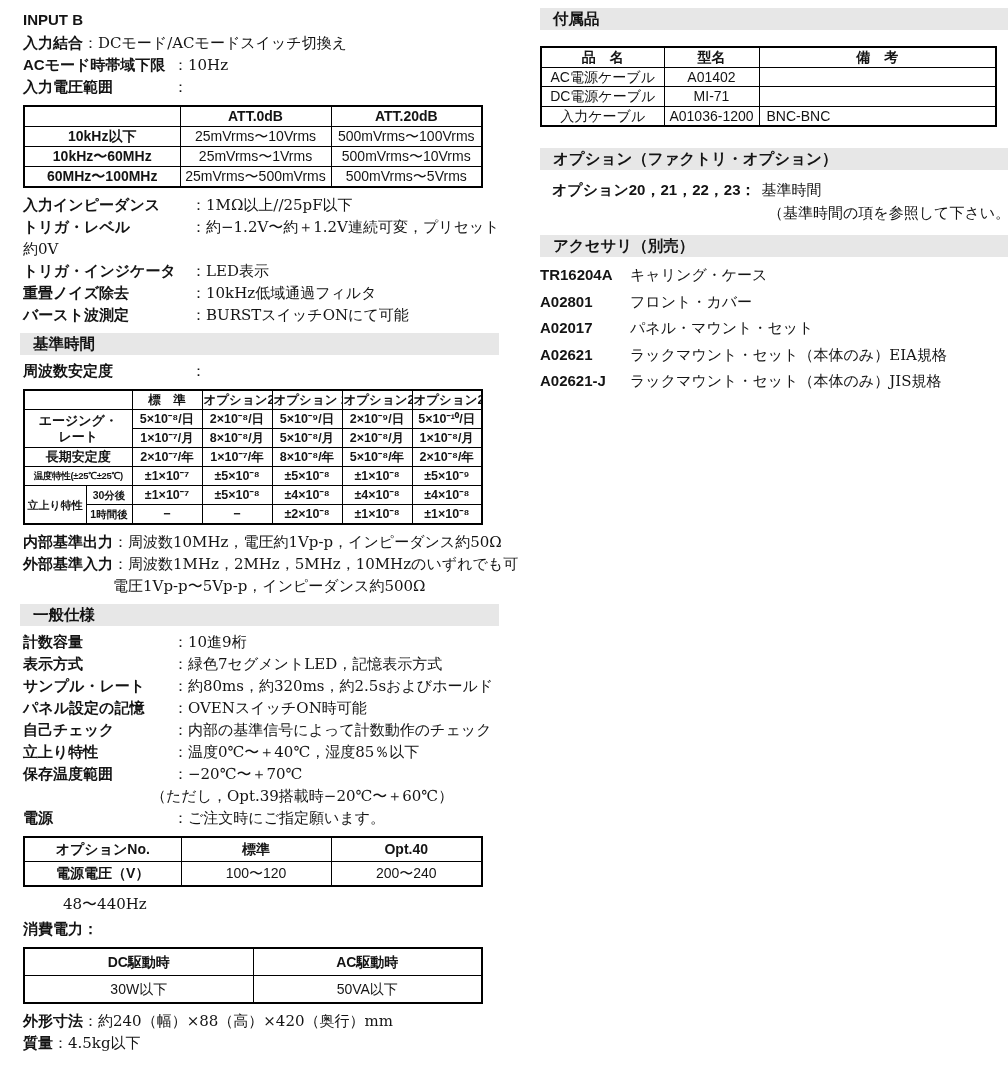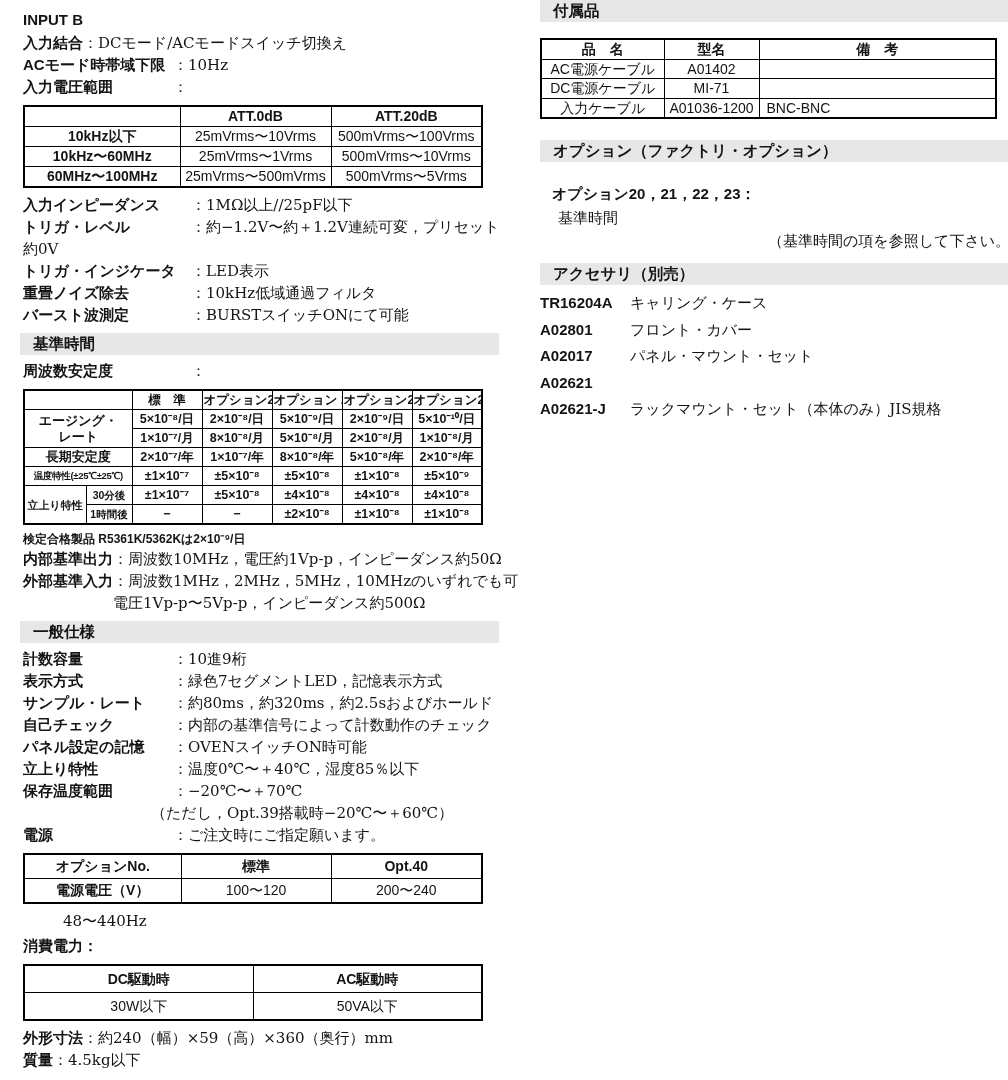--- a/index.html
+++ b/index.html
@@ -4,21 +4,21 @@
 <style>
   * { box-sizing: border-box; margin: 0; padding: 0; }
   html, body { width: 1008px; height: 1080px; background: #ffffff; }
   body {
     position: relative;
     font-family: "Liberation Sans", sans-serif;
     color: #141414;
     overflow: hidden;
   }
   .col-left  { position: absolute; left: 23px; top: 8px;  width: 462px; }
-  .col-right { position: absolute; left: 540px; top: 0; width: 468px; }
+  .col-right { position: absolute; left: 540px; top: 8px; width: 468px; }
 
   .doc-title { font-weight: bold; font-size: 15px; line-height: 24px; }
 
   .spec { display: flex; line-height: 22px; font-size: 15px; align-items: flex-end; }
   .spec .lbl { font-weight: bold; flex: 0 0 auto; white-space: nowrap; }
   .spec.w150 .lbl { min-width: 150px; }
   .spec.w168 .lbl { min-width: 168px; }
   .spec .val { font-family: "DejaVu Serif", serif; white-space: nowrap; }
 
   .plainline { font-family: "DejaVu Serif", serif; font-size: 15px; line-height: 22px; }
@@ -67,21 +67,21 @@
   .power-table th, .power-table td { line-height: 23px; }
   .power-table td.plabel { font-weight: bold; margin-top: 18px; }
 
   .cons-table { width: 458px; }
   .cons-table th, .cons-table td { line-height: 26px; }
 
   .sup-table { width: 455px; margin-top: 16px; margin-bottom: 4px; }
   .sup-table th, .sup-table td { line-height: 18.5px; font-size: 14px; }
   .sup-table td.note-cell { text-align: left; padding-left: 7px; }
 
-  .opt-line { display: flex; font-size: 15px; line-height: 24px; padding-left: 12px; margin-top: 20px; flex-direction: column; }
+  .opt-line { display: flex; font-size: 15px; line-height: 24px; padding-left: 12px; margin-top: 8px; }
   .opt-line .lbl { font-weight: bold; white-space: nowrap; }
   .opt-line .val { font-family: "DejaVu Serif", serif; padding-left: 6px; }
   .opt-note { font-family: "DejaVu Serif", serif; font-size: 15px; line-height: 22px; padding-left: 228px; white-space: nowrap; }
 
   .acc-row { display: flex; line-height: 26.5px; font-size: 15px; align-items: baseline; }
   .acc-code { font-weight: bold; width: 90px; flex: 0 0 auto; }
   .acc-name { font-family: "DejaVu Serif", serif; white-space: nowrap; }
 
   .gap4  { height: 4px; }
   .gap10 { height: 10px; }
@@ -229,21 +229,20 @@
       <td class="sub">1時間後</td>
       <td>−</td>
       <td>−</td>
       <td>±2×10⁻⁸</td>
       <td>±1×10⁻⁸</td>
       <td>±1×10⁻⁸</td>
     </tr>
   </tbody>
     </table>
 
-  <div class="cert-note">検定合格製品  R5361K/5362Kは2×10⁻⁹/日</div>
 
   <div class="spec">
     <span class="lbl">内部基準出力</span>
     <span class="val">：周波数10MHz，電圧約1Vp-p，インピーダンス約50Ω</span>
   </div>
   <div class="spec">
     <span class="lbl">外部基準入力</span>
     <span class="val">：周波数1MHz，2MHz，5MHz，10MHzのいずれでも可</span>
   </div>
   <div class="plainline indent90">電圧1Vp-p〜5Vp-p，インピーダンス約500Ω</div>
@@ -256,26 +255,26 @@
   </div>
   <div class="spec w150">
     <span class="lbl">表示方式</span>
     <span class="val">：緑色7セグメントLED，記憶表示方式</span>
   </div>
   <div class="spec w150">
     <span class="lbl">サンプル・レート</span>
     <span class="val">：約80ms，約320ms，約2.5sおよびホールド</span>
   </div>
   <div class="spec w150">
+    <span class="lbl">パネル設定の記憶</span>
+    <span class="val">：OVENスイッチON時可能</span>
+  </div>
+  <div class="spec w150">
     <span class="lbl">自己チェック</span>
     <span class="val">：内部の基準信号によって計数動作のチェック</span>
-  </div>
-  <div class="spec w150">
-    <span class="lbl">パネル設定の記憶</span>
-    <span class="val">：OVENスイッチON時可能</span>
   </div>
   <div class="spec w150">
     <span class="lbl">立上り特性</span>
     <span class="val">：温度0℃〜＋40℃，湿度85％以下</span>
   </div>
   <div class="spec w150">
     <span class="lbl">保存温度範囲</span>
     <span class="val">：−20℃〜＋70℃</span>
   </div>
   <div class="plainline indent128">（ただし，Opt.39搭載時−20℃〜＋60℃）</div>
@@ -322,21 +321,21 @@
     </tr>
     <tr>
       <td>30W以下</td>
       <td>50VA以下</td>
     </tr>
   </tbody>
     </table>
 
   <div class="spec">
     <span class="lbl">外形寸法</span>
-    <span class="val">：約240（幅）×59（高）×360（奥行）mm</span>
+    <span class="val">：約240（幅）×88（高）×420（奥行）mm</span>
   </div>
   <div class="spec">
     <span class="lbl">質量</span>
     <span class="val">：4.5kg以下</span>
   </div>
 
 </div>
 
 <div class="col-right">
 
@@ -391,19 +390,20 @@
   <div class="acc-row">
     <span class="acc-code">A02801</span>
     <span class="acc-name">フロント・カバー</span>
   </div>
   <div class="acc-row">
     <span class="acc-code">A02017</span>
     <span class="acc-name">パネル・マウント・セット</span>
   </div>
   <div class="acc-row">
     <span class="acc-code">A02621</span>
+    <span class="acc-name">ラックマウント・セット（本体のみ）EIA規格</span>
   </div>
   <div class="acc-row">
     <span class="acc-code">A02621-J</span>
     <span class="acc-name">ラックマウント・セット（本体のみ）JIS規格</span>
   </div>
 
 </div>
 
 </body></html>

